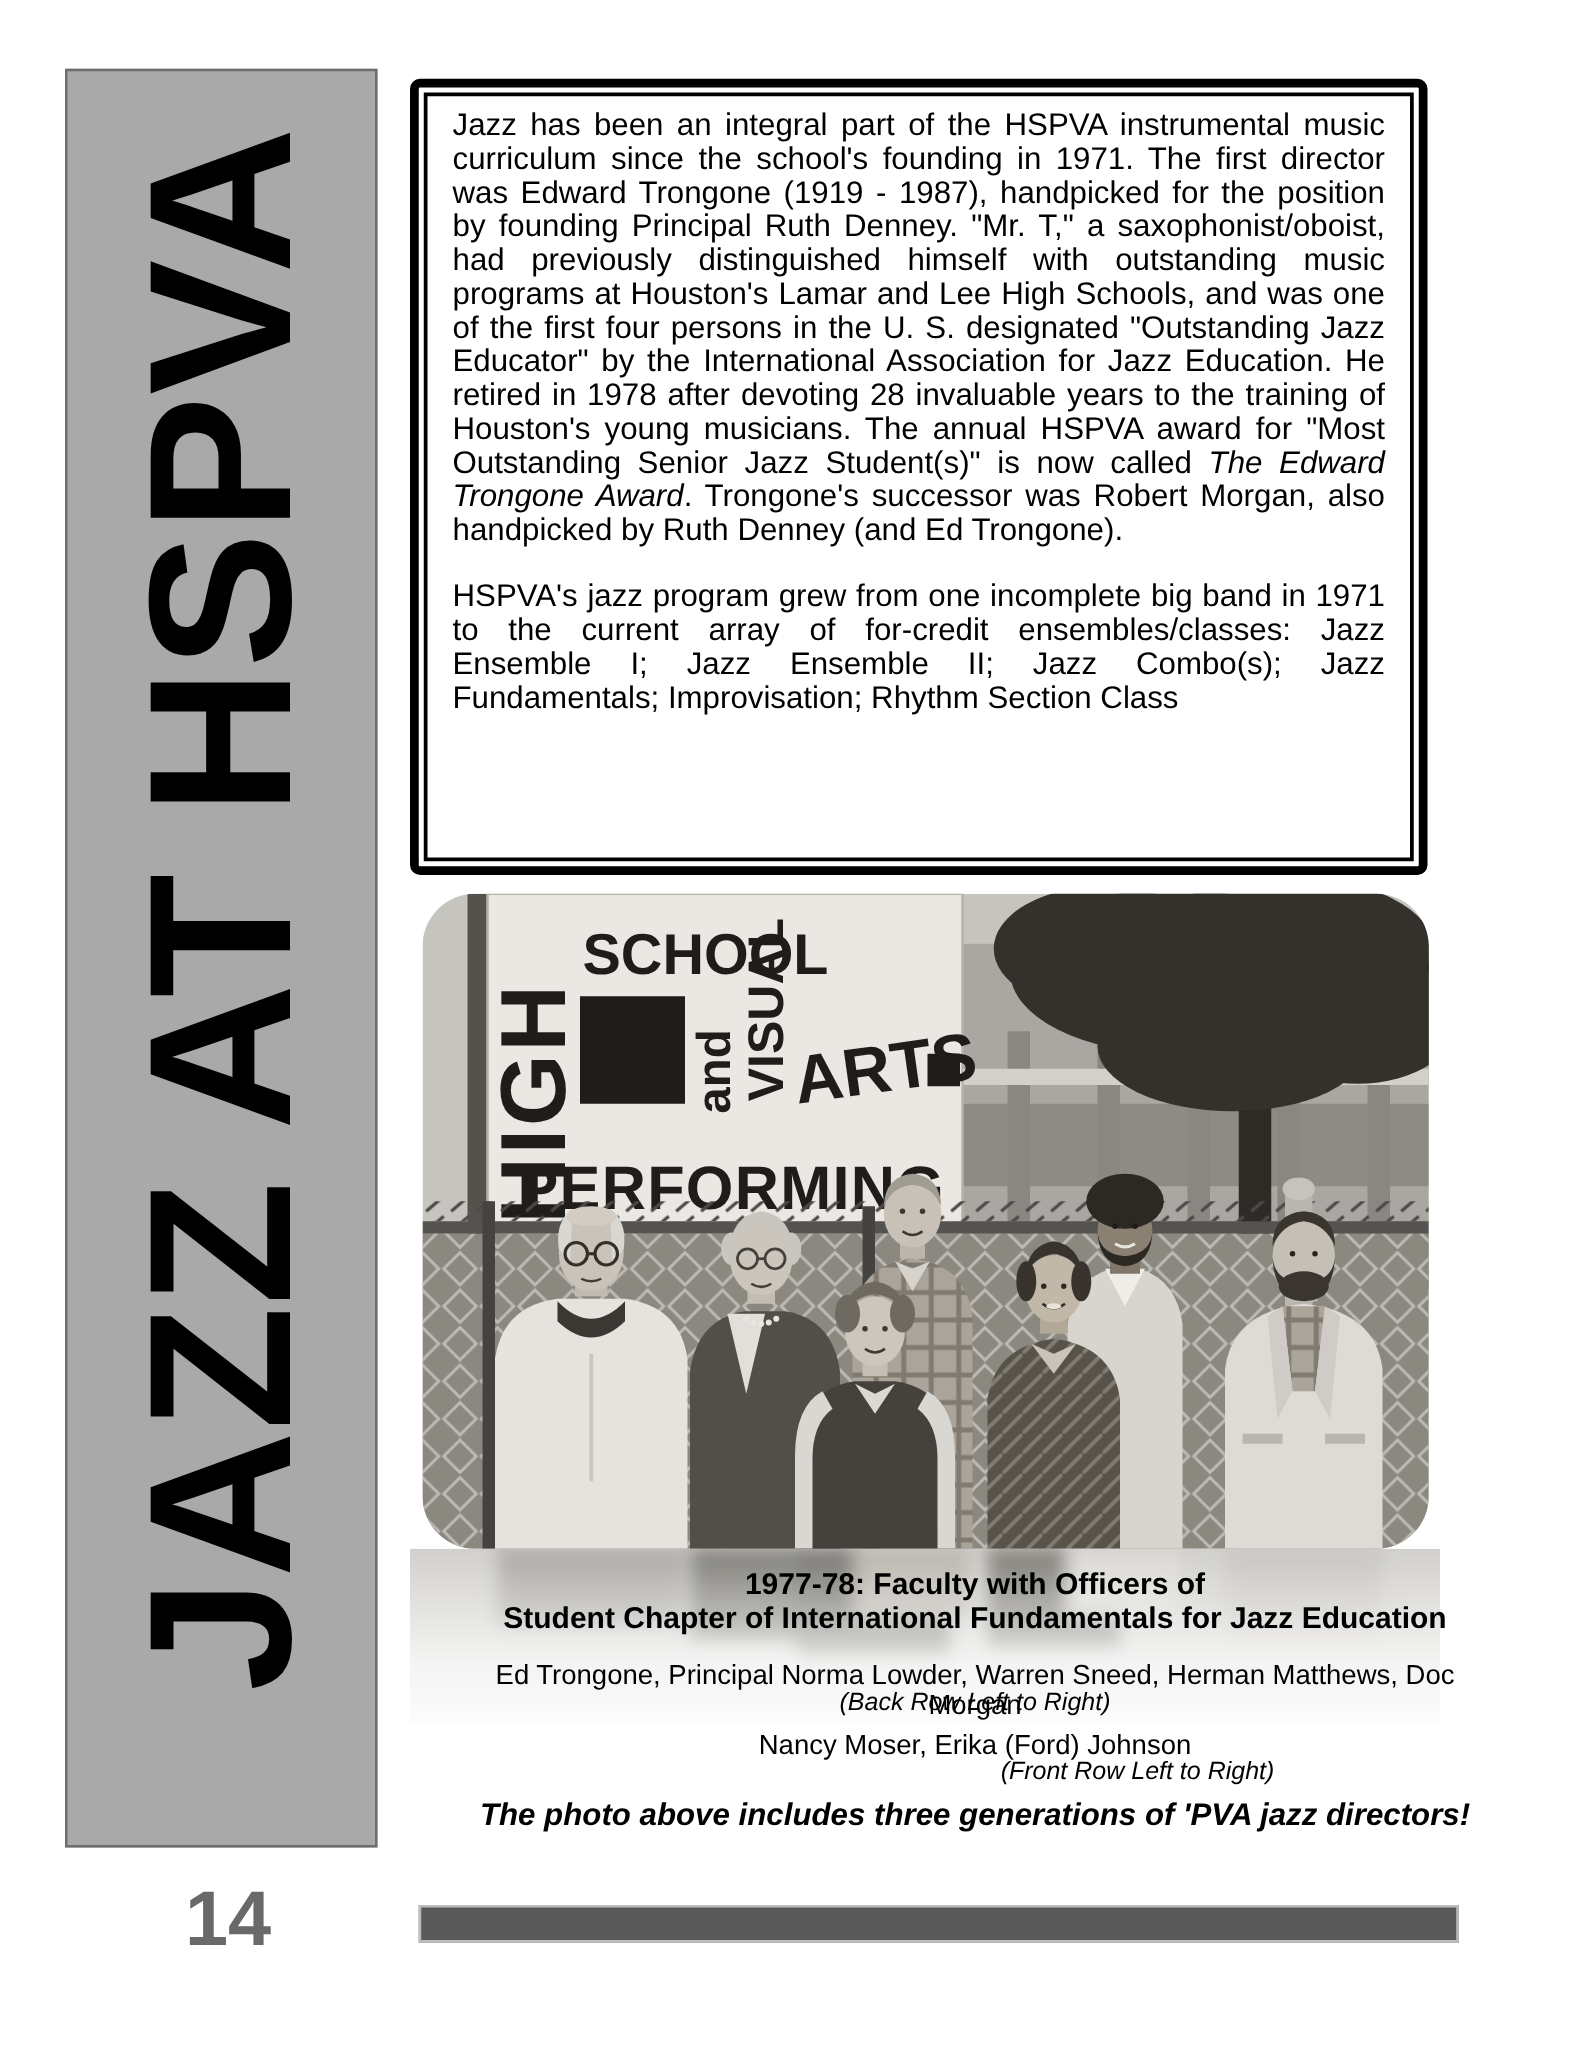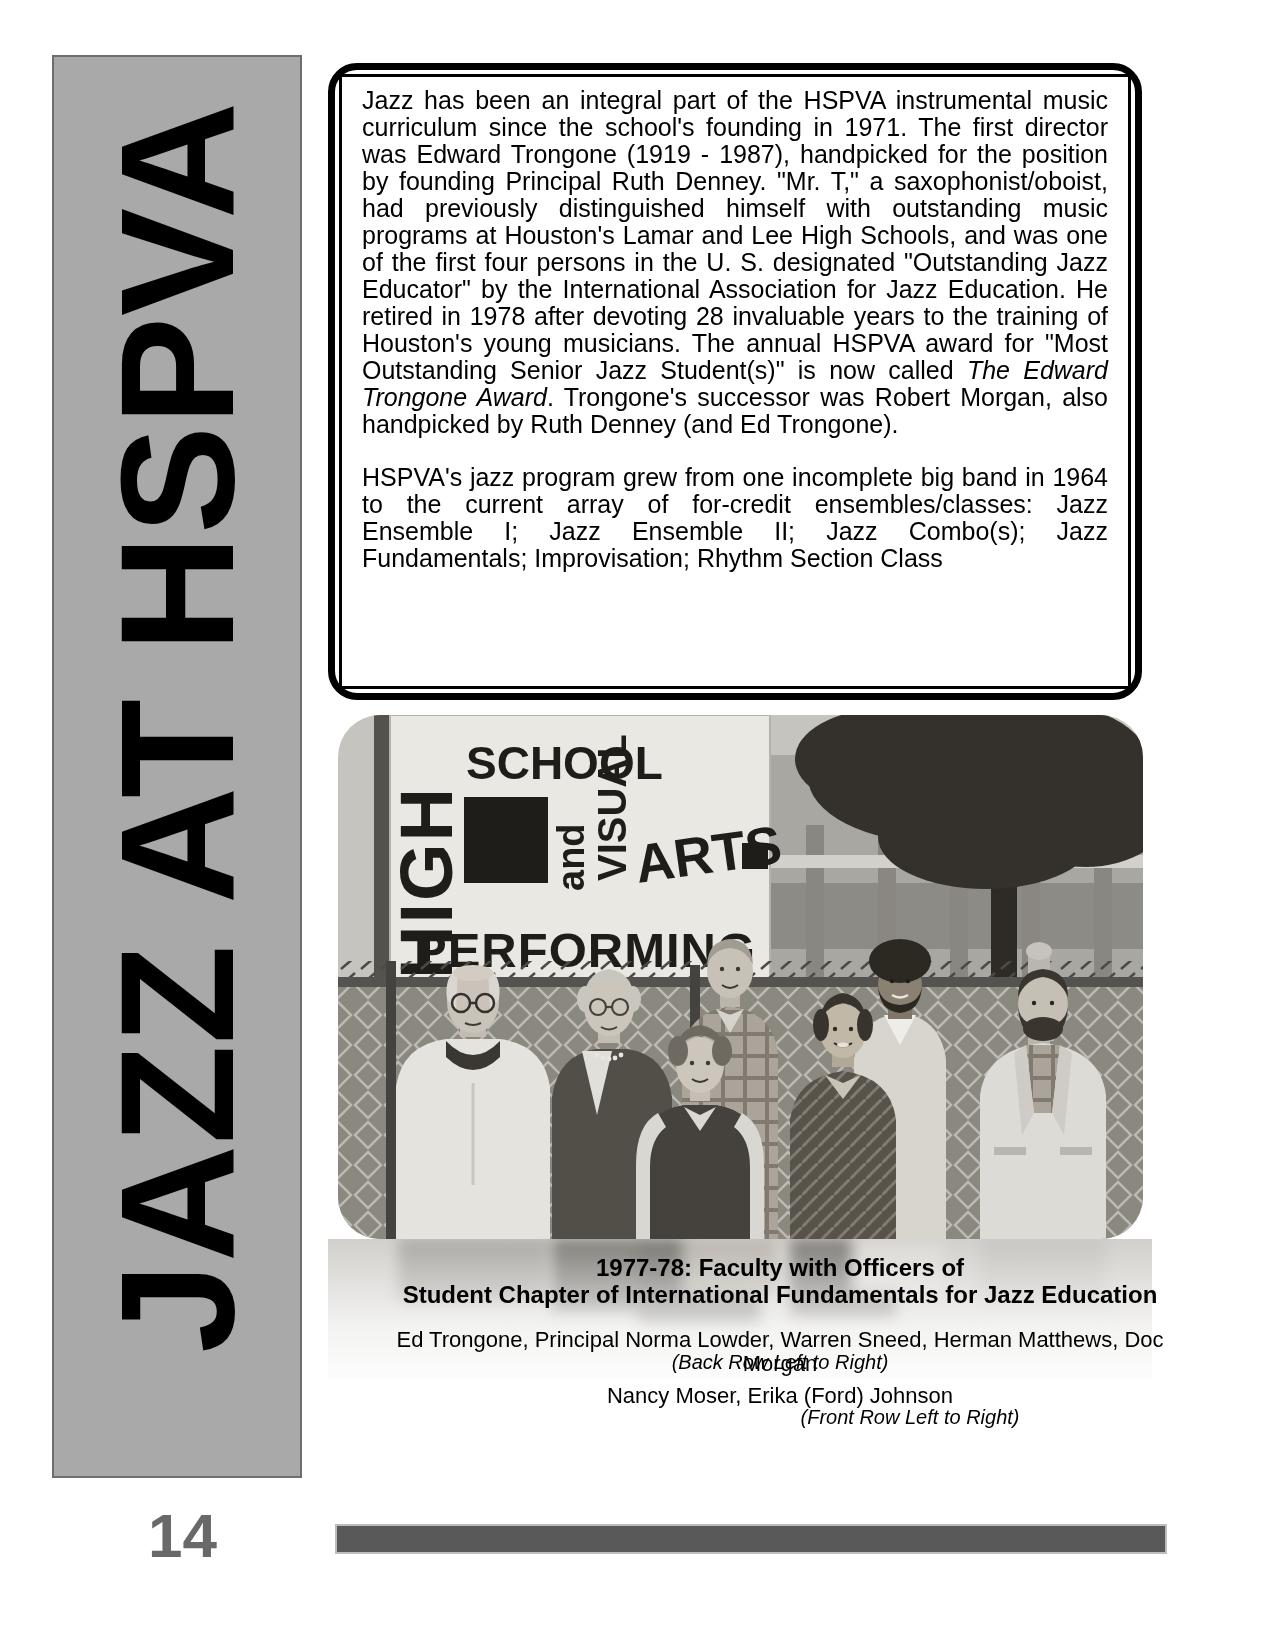--- a/index.html
+++ b/index.html
@@ -14,21 +14,21 @@
   }
   .banner-text {
     position:absolute; left:50%; top:calc(50% - 40px);
     transform:translate(-50%,-50%) rotate(-90deg);
     white-space:nowrap; font-size:162px; font-weight:bold; color:#000;
     letter-spacing:1px; line-height:1;
   }
   
   .textbox {
     position:absolute; left:328px; top:63px; width:814px; height:637px;
-    border:7px solid #000; border-radius:29px; padding:4px;
+    border:7px solid #000; border-radius:8px; padding:4px;
     background:#fff; box-sizing:border-box;
   }
   .textbox-inner {
     border:3px solid #000; width:100%; height:100%; box-sizing:border-box;
     padding:10px 20px 0 20px; overflow:hidden;
   }
   .textbox-inner p {
     margin:0 0 26px 0; font-size:25px; line-height:27px; text-align:justify;
   }
   .it { font-style:italic; }
@@ -64,21 +64,21 @@
 
 <div class="page">
 
   <div class="banner">
     <div class="banner-text">JAZZ AT HSPVA</div>
   </div>
 
   <div class="textbox">
     <div class="textbox-inner">
       <p><span>Jazz has been an integral part of the HSPVA instrumental music curriculum since the school's founding in 1971.  The first director was Edward Trongone (1919 - 1987), handpicked for the position by founding Principal Ruth Denney.  "Mr. T," a saxophonist/oboist, had previously distinguished himself with outstanding music programs at Houston's Lamar and Lee High Schools, and was one of the first four persons in the U. S. designated "Outstanding Jazz Educator" by the International Association for Jazz Education.  He retired in 1978 after devoting 28 invaluable years to the training of Houston's young musicians.  The annual HSPVA award for "Most Outstanding Senior Jazz Student(s)" is now called </span><span class="it">The Edward Trongone Award</span><span>.  Trongone's successor was Robert Morgan, also handpicked by Ruth Denney (and Ed Trongone).</span></p>
-      <p>HSPVA's jazz program grew from one incomplete big band in 1964 to the current array of for-credit ensembles/classes: Jazz Ensemble I; Jazz Ensemble II; Jazz Combo(s); Jazz Fundamentals; Improvisation; Rhythm Section Class</p>
+      <p>HSPVA's jazz program grew from one incomplete big band in 1971 to the current array of for-credit ensembles/classes: Jazz Ensemble I; Jazz Ensemble II; Jazz Combo(s); Jazz Fundamentals; Improvisation; Rhythm Section Class</p>
     </div>
   </div>
 
   <div class="photo">
     <svg width="805" height="524" viewBox="0 0 805 524">
       <defs>
         <clipPath id="photoClip">
             <rect x="0" y="0" width="805" height="524" rx="42" ry="42"></rect>
           </clipPath>
         <pattern id="fencePat" width="30" height="30" patternUnits="userSpaceOnUse">
@@ -281,17 +281,18 @@
   </div>
 
   <div class="cap cap-title">
     <div>1977-78: Faculty with Officers of</div>
     <div>Student Chapter of International Fundamentals for Jazz Education</div>
   </div>
   <div class="cap cap-names">Ed Trongone, Principal Norma Lowder, Warren Sneed, Herman Matthews, Doc Morgan</div>
   <div class="cap cap-names2">Nancy Moser, Erika (Ford) Johnson</div>
   <div class="cap cap-rowlbl">(Back Row Left to Right)</div>
   <div class="cap cap-rowlbl2">(Front Row Left to Right)</div>
+  <div class="cap cap-footnote">The photo above includes three generations of 'PVA jazz directors!</div>
 
   <div class="page-number">14</div>
   <div class="footer-bar"></div>
 
 </div>
 
 </body></html>

